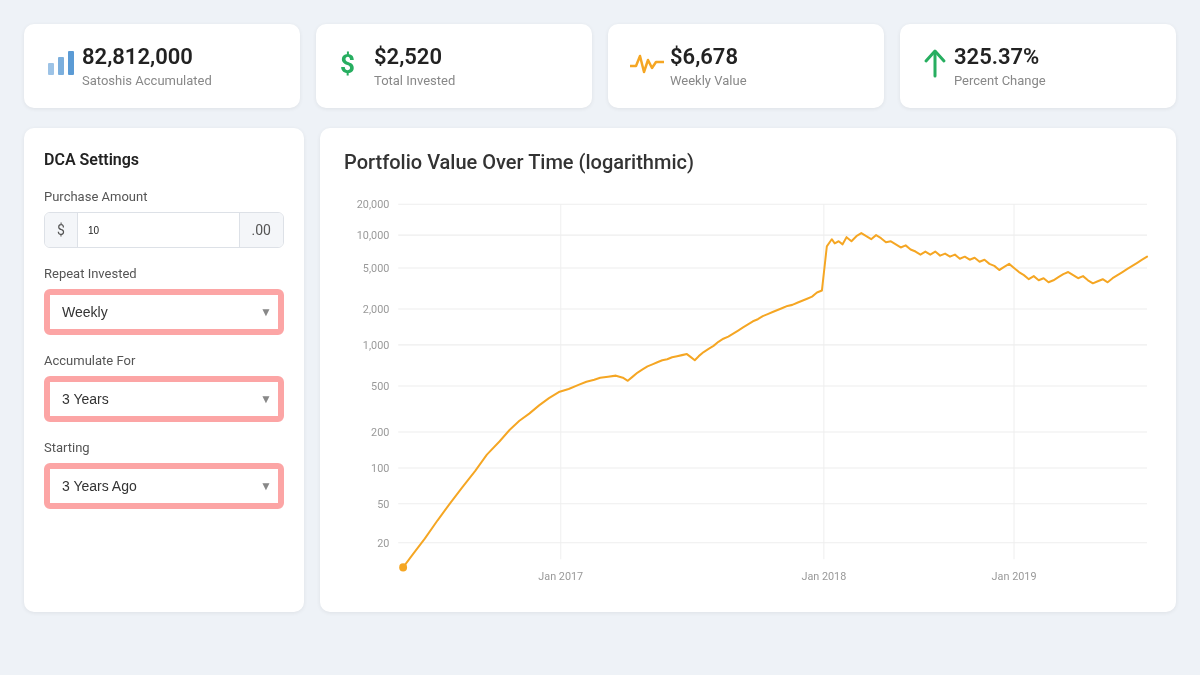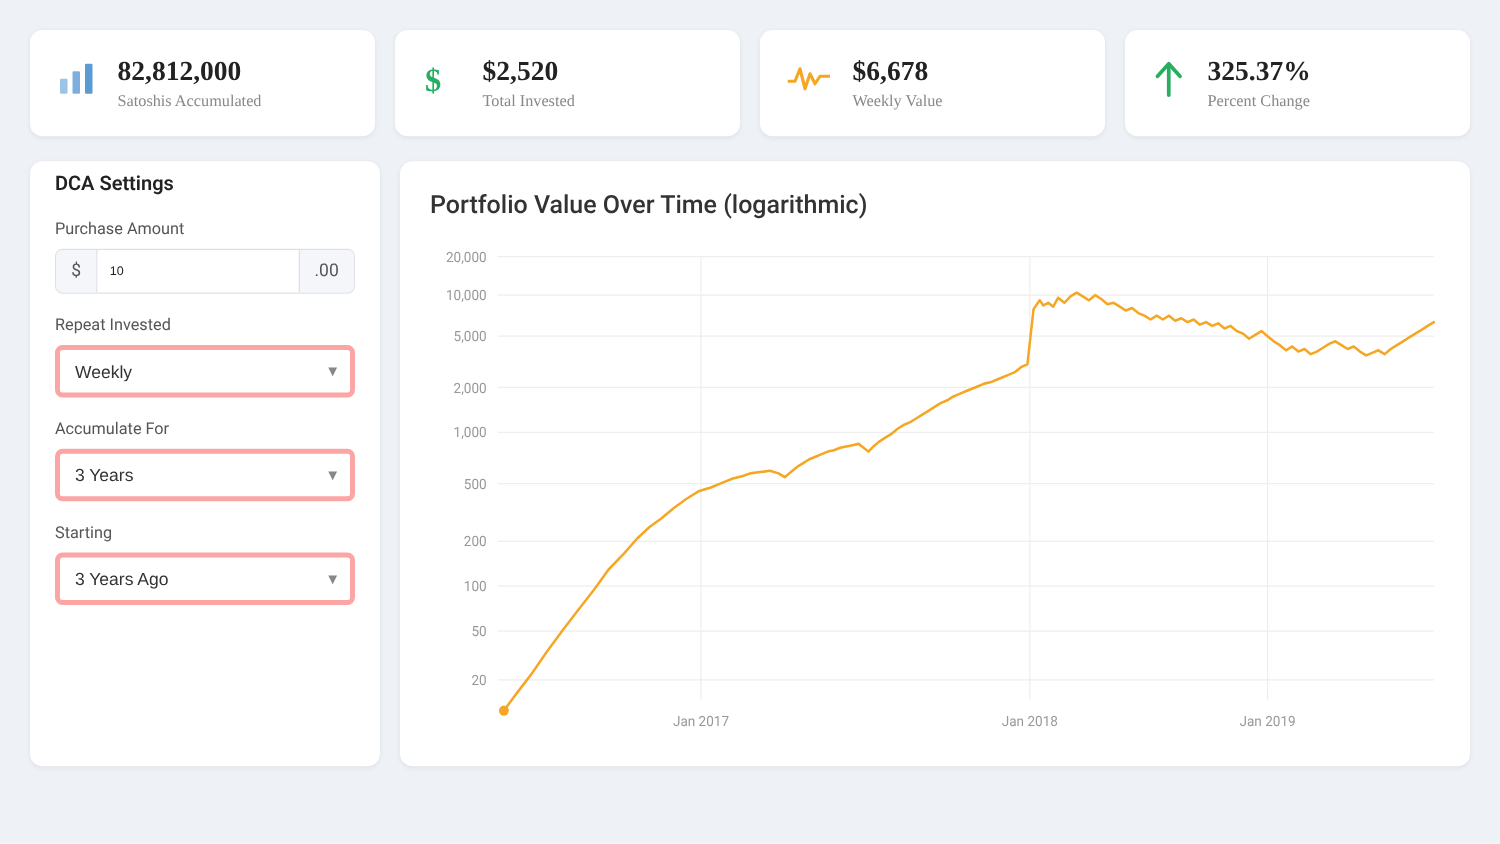--- a/index.html
+++ b/index.html
@@ -17,23 +17,22 @@
       gap: 16px;
       margin-bottom: 20px;
     }
 
     .card {
       background: #fff;
       border-radius: 10px;
       padding: 20px 22px;
       display: flex;
       align-items: center;
-      gap: 18px;
+      gap: 6px;
       box-shadow: 0 1px 4px rgba(0,0,0,0.07);
-      font-family: Liberation Serif, serif;
     }
 
     .card-icon {
       font-size: 28px;
       flex-shrink: 0;
     }
 
     .card-content .value {
       font-size: 22px;
       font-weight: 600;
@@ -49,21 +48,21 @@
 
     .bottom-section {
       display: grid;
       grid-template-columns: 280px 1fr;
       gap: 16px;
     }
 
     .settings-panel {
       background: #fff;
       border-radius: 10px;
-      padding: 8px 20px;
+      padding: 22px 20px;
       box-shadow: 0 1px 4px rgba(0,0,0,0.07);
     }
 
     .settings-title {
       font-size: 16px;
       font-weight: 600;
       color: #222;
       margin-bottom: 20px;
     }
 
@@ -111,21 +110,21 @@
       border-left: 1px solid #dde1e7;
     }
 
     .select-wrapper {
       position: relative;
     }
 
     .select-wrapper select {
       width: 100%;
       padding: 9px 36px 9px 12px;
-      border: 4px solid #fca5a5;
+      border: 6px solid #fca5a5;
       border-radius: 6px;
       font-size: 14px;
       color: #333;
       background: #fff;
       appearance: none;
       -webkit-appearance: none;
       cursor: pointer;
       outline: none;
     }
 

